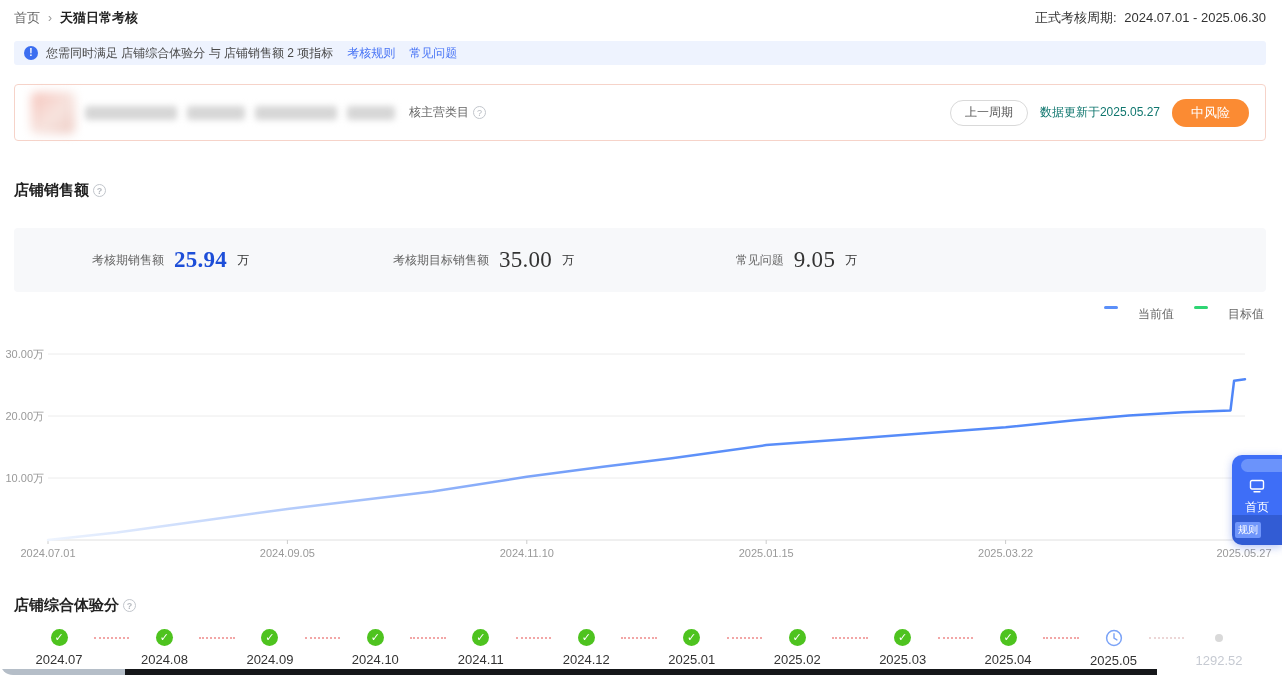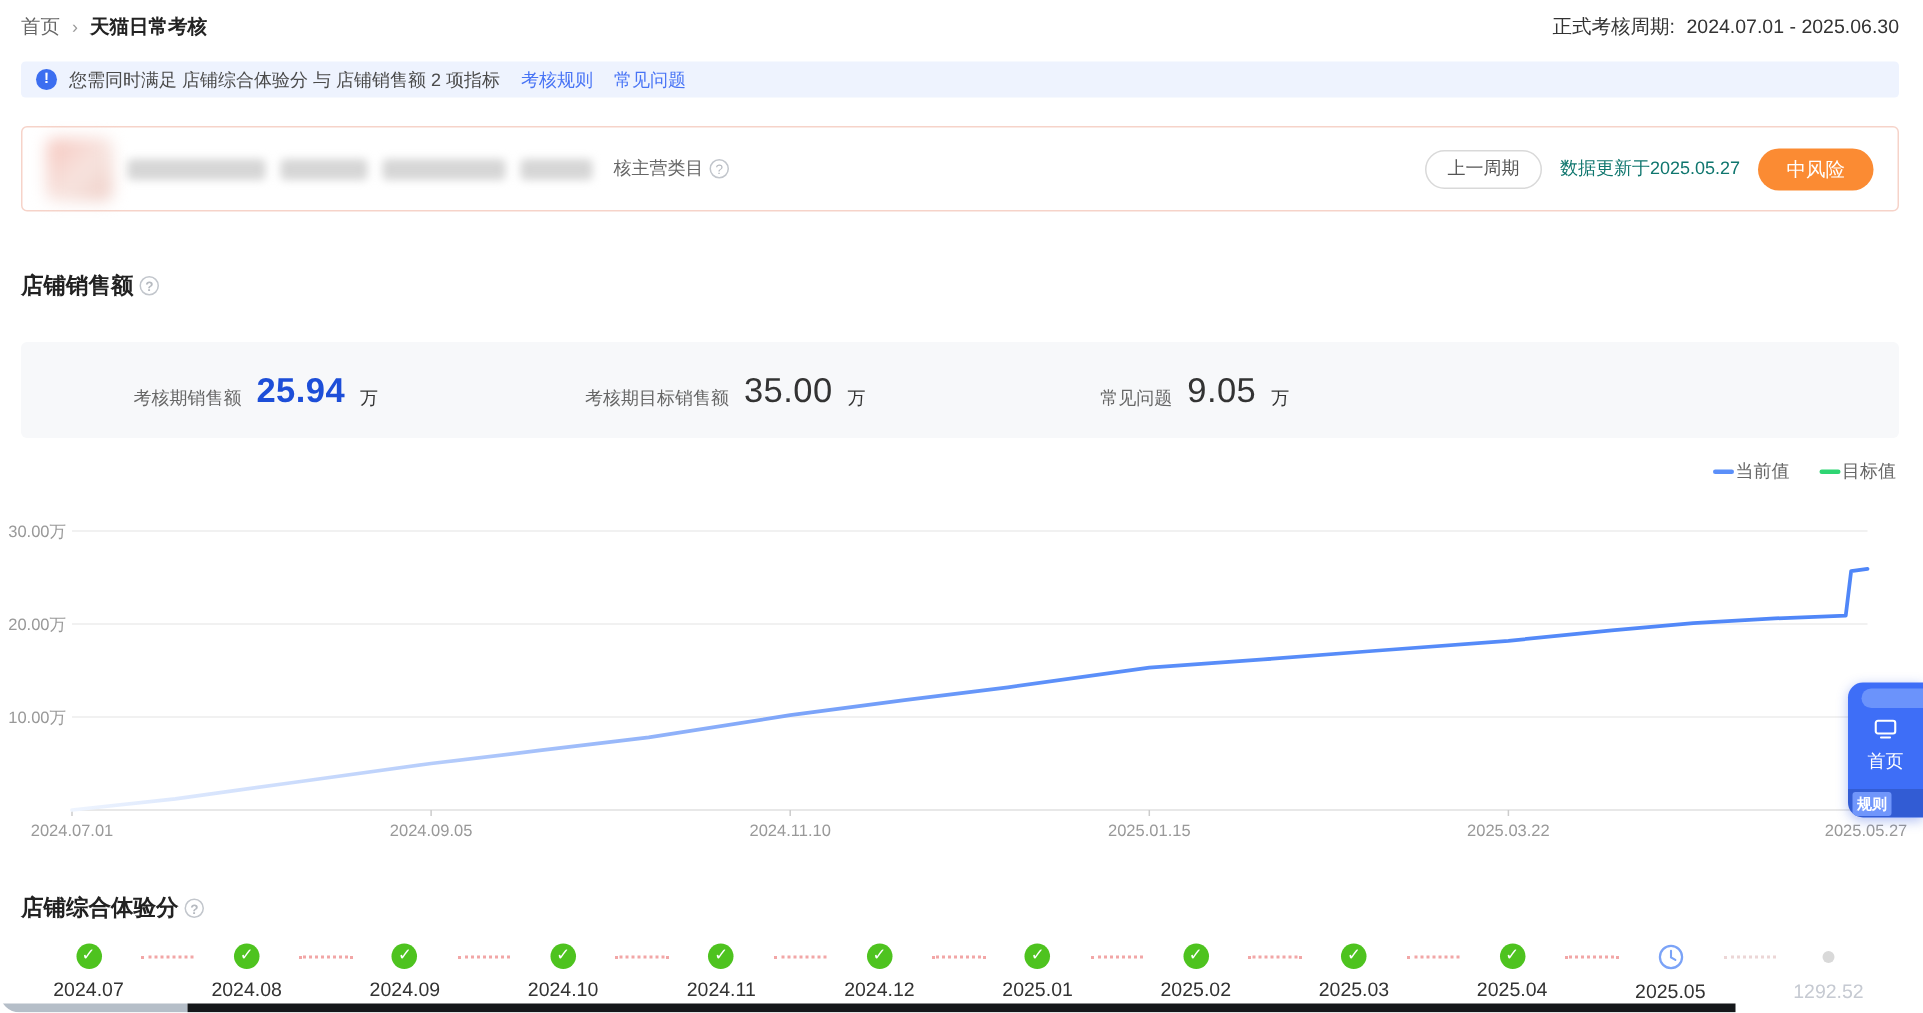--- a/index.html
+++ b/index.html
@@ -34,28 +34,28 @@
   .updated { font-size:12px; color:#0f766e; }
   .risk-badge { height:28px; padding:0 19px; border-radius:14px; border:none; color:#fff; font-size:13px; cursor:pointer; font-family:inherit; }
 
   
   .section-title { position:absolute; left:14px; font-size:15px; font-weight:bold; color:#222; display:flex; align-items:center; }
   .st-sales { top:181px; }
   .st-exp { top:596px; }
 
   
   .stats-panel { position:absolute; top:228px; left:14px; right:16px; height:64px; background:#f7f8fa; border-radius:4px; display:grid; grid-template-columns:repeat(4,1fr); align-items:center; }
-  .stat { display:flex; align-items:flex-end; justify-content:center; gap:10px; }
+  .stat { display:flex; align-items:center; justify-content:center; gap:10px;font-family:Liberation Serif, serif; }
   .stat-label { font-size:12px; color:#666; }
   .stat-value { font-size:23px; color:#333; font-weight:500; letter-spacing:.3px; }
   .stat-unit { font-size:12px; color:#333; }
 
   
   .legend { position:absolute; top:306px; right:18px; display:flex; gap:20px; font-size:12px; color:#666; align-items:center; }
-  .legend-item { display:flex; align-items:center; gap:1px; }
+  .legend-item { display:flex; gap:20px; }
   .legend-dash { width:14px; height:3px; border-radius:2px; }
 
   
   .chart-svg { position:absolute; top:305px; left:0; width:1282px; height:255px; }
 
   
   .timeline { position:absolute; top:629px; left:30px; right:34px; display:flex; align-items:flex-start; }
   .tl-item { display:flex; flex-direction:column; align-items:center; width:58px; flex:0 0 auto; cursor:pointer; }
   .tl-check { width:17px; height:17px; border-radius:50%; color:#fff; font-size:11px; font-weight:bold; line-height:17px; text-align:center; }
   .tl-clock { width:18px; height:18px; display:inline-flex; }
@@ -63,21 +63,21 @@
   .tl-label { margin-top:6px; font-size:13px; color:#333; white-space:nowrap; }
   .tl-label.future { color:#c6cad2; }
   .tl-connector { flex:1; height:0; border-top:2px dotted #f2a6a6; margin:8px 6px 0; }
   .tl-connector.gray { border-top-color:#ecd6d6; }
 
   
   .float-widget { position:absolute; top:455px; right:0; width:50px; height:90px; background:#3e6ef7; border-radius:10px 0 0 10px; overflow:hidden; box-shadow:0 2px 8px rgba(40,80,220,.35); }
   .fw-tab { position:absolute; top:4px; left:9px; right:0; height:13px; background:#6b93fb; border-radius:8px 0 0 8px; }
   .fw-icon { position:absolute; top:24px; left:0; right:0; display:flex; justify-content:center; }
   .fw-home { position:absolute; top:44px; left:0; right:0; text-align:center; color:#fff; font-size:12px; cursor:pointer; }
-  .fw-footer { position:absolute; bottom:0; left:0; right:0; height:19px; background:rgba(10,30,90,.22); display:flex; align-items:center; padding-left:3px; gap:3px;font-weight:bold; }
+  .fw-footer { position:absolute; bottom:0; left:0; right:0; height:30px; background:rgba(10,30,90,.22); display:flex; align-items:center; padding-left:3px; gap:3px; }
   .fw-badge { background:#7096fb; color:#fff; font-size:10px; padding:1px 3px; border-radius:2px; cursor:pointer; white-space:nowrap; }
   .fw-promo { color:#fff; font-size:10px; white-space:nowrap; cursor:pointer;margin-left:18px; }
 
   
   .bottom-bar { position:absolute; bottom:0; left:0; height:6px; width:100%; }
   .bb-left { position:absolute; left:0; bottom:0; width:125px; height:6px; background:#b5bec8; }
   .bb-dark { position:absolute; left:125px; bottom:0; width:1032px; height:6px; background:#15171a; }
 </style>
 </head>
 <body>

